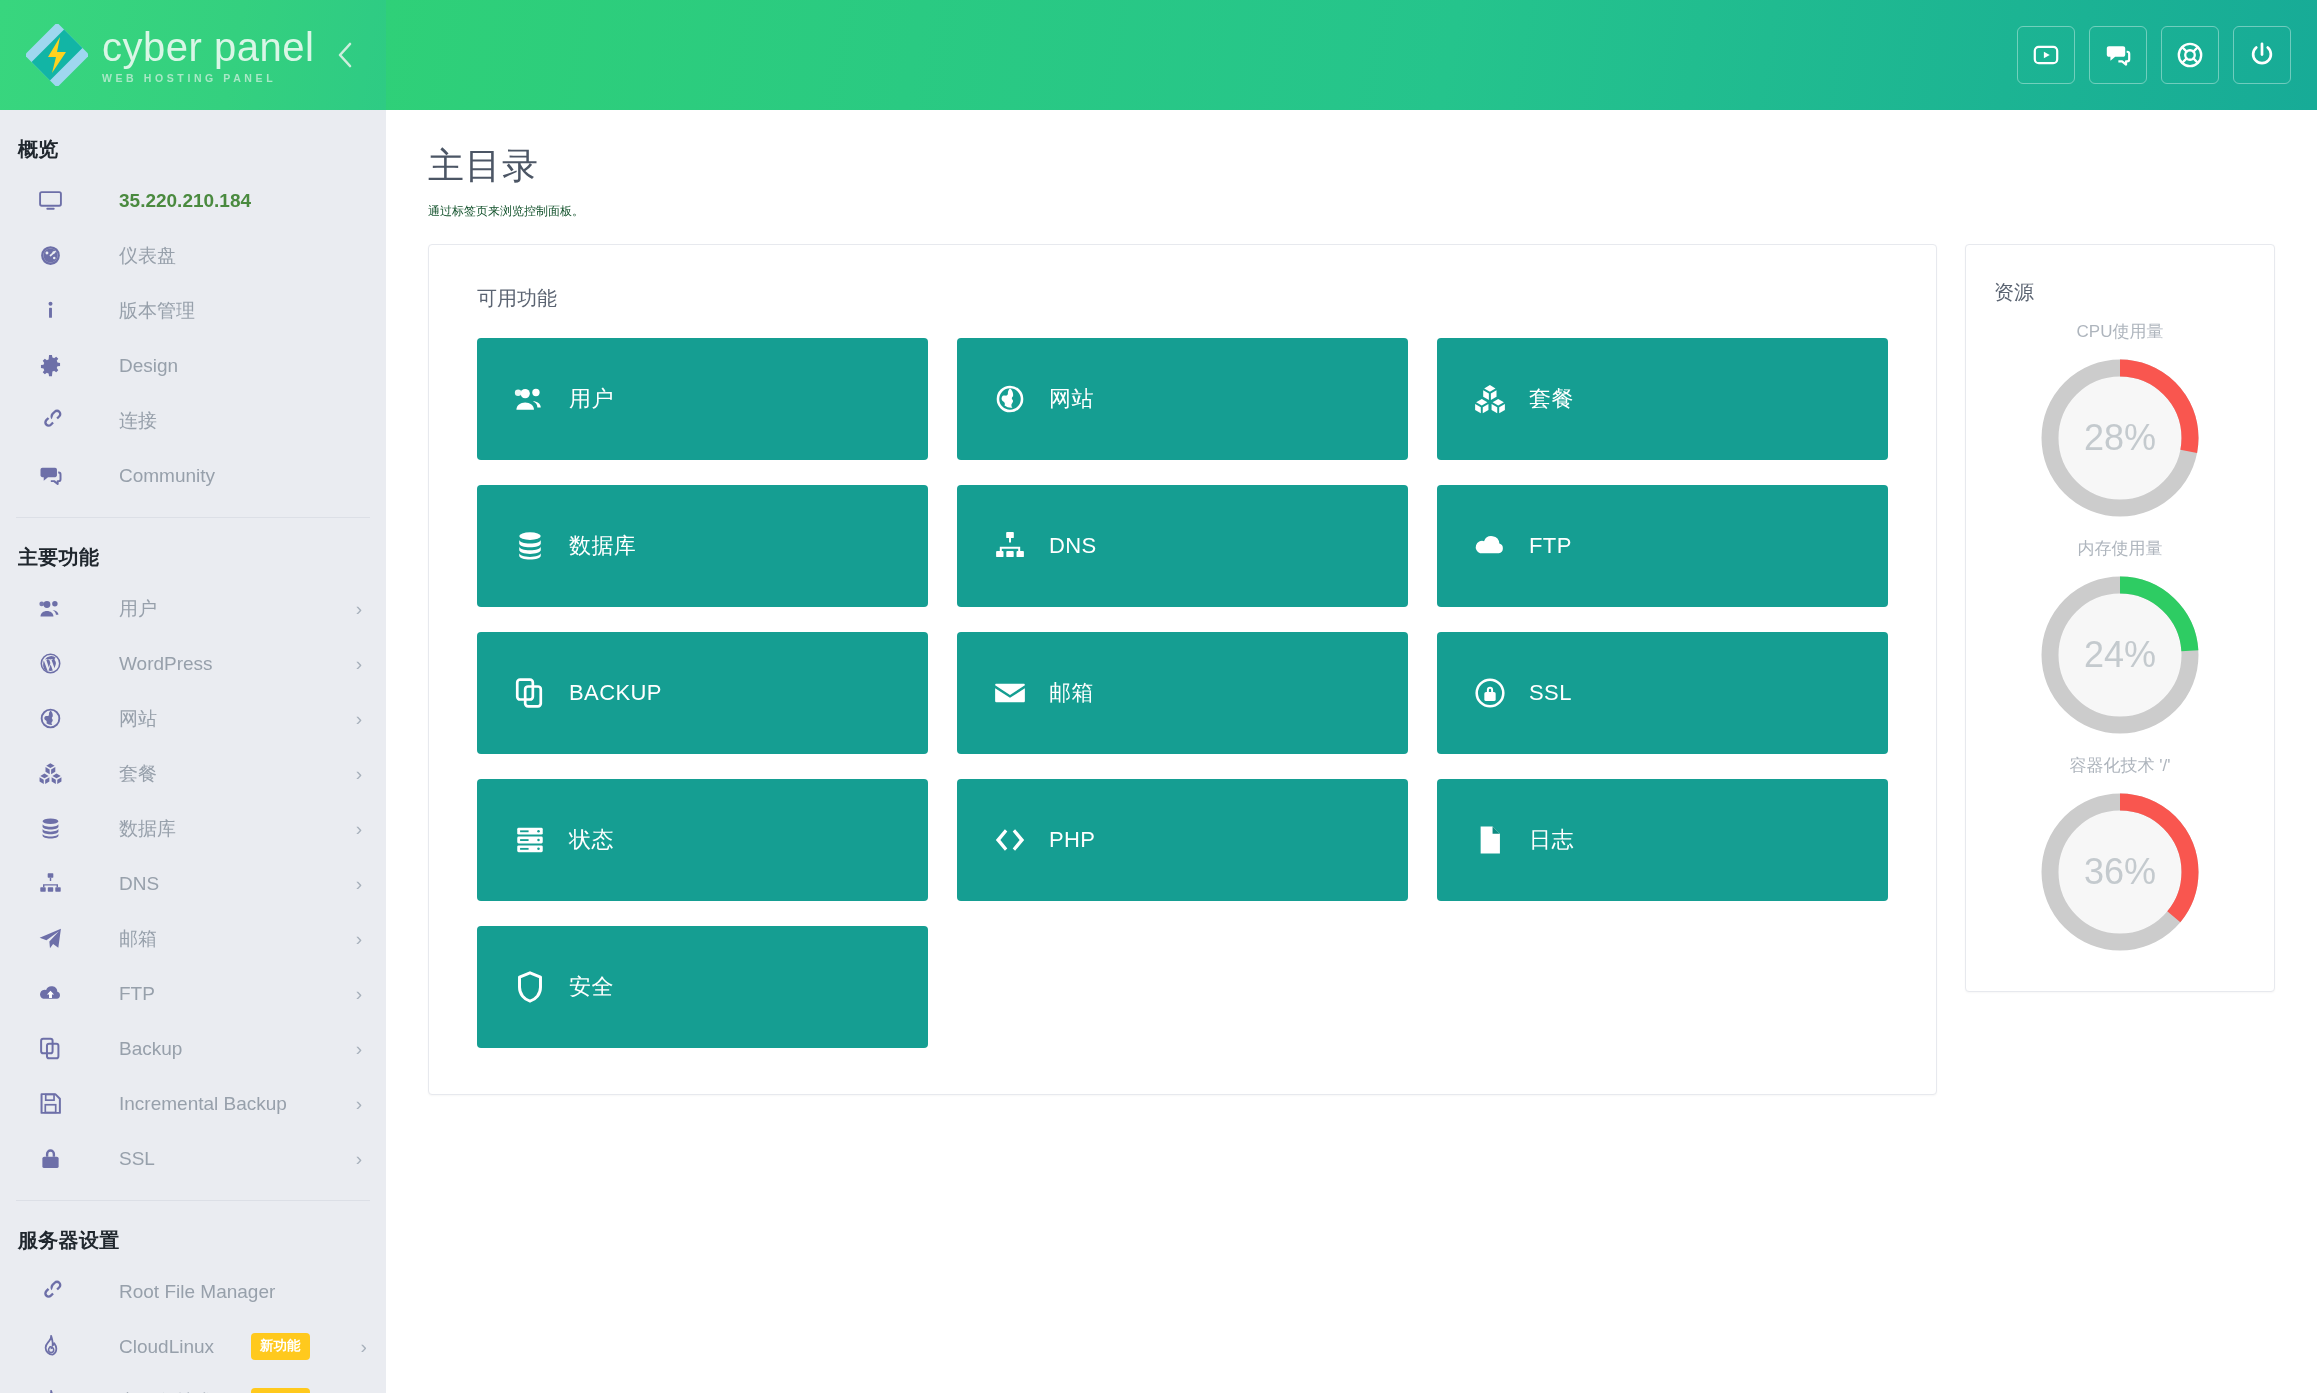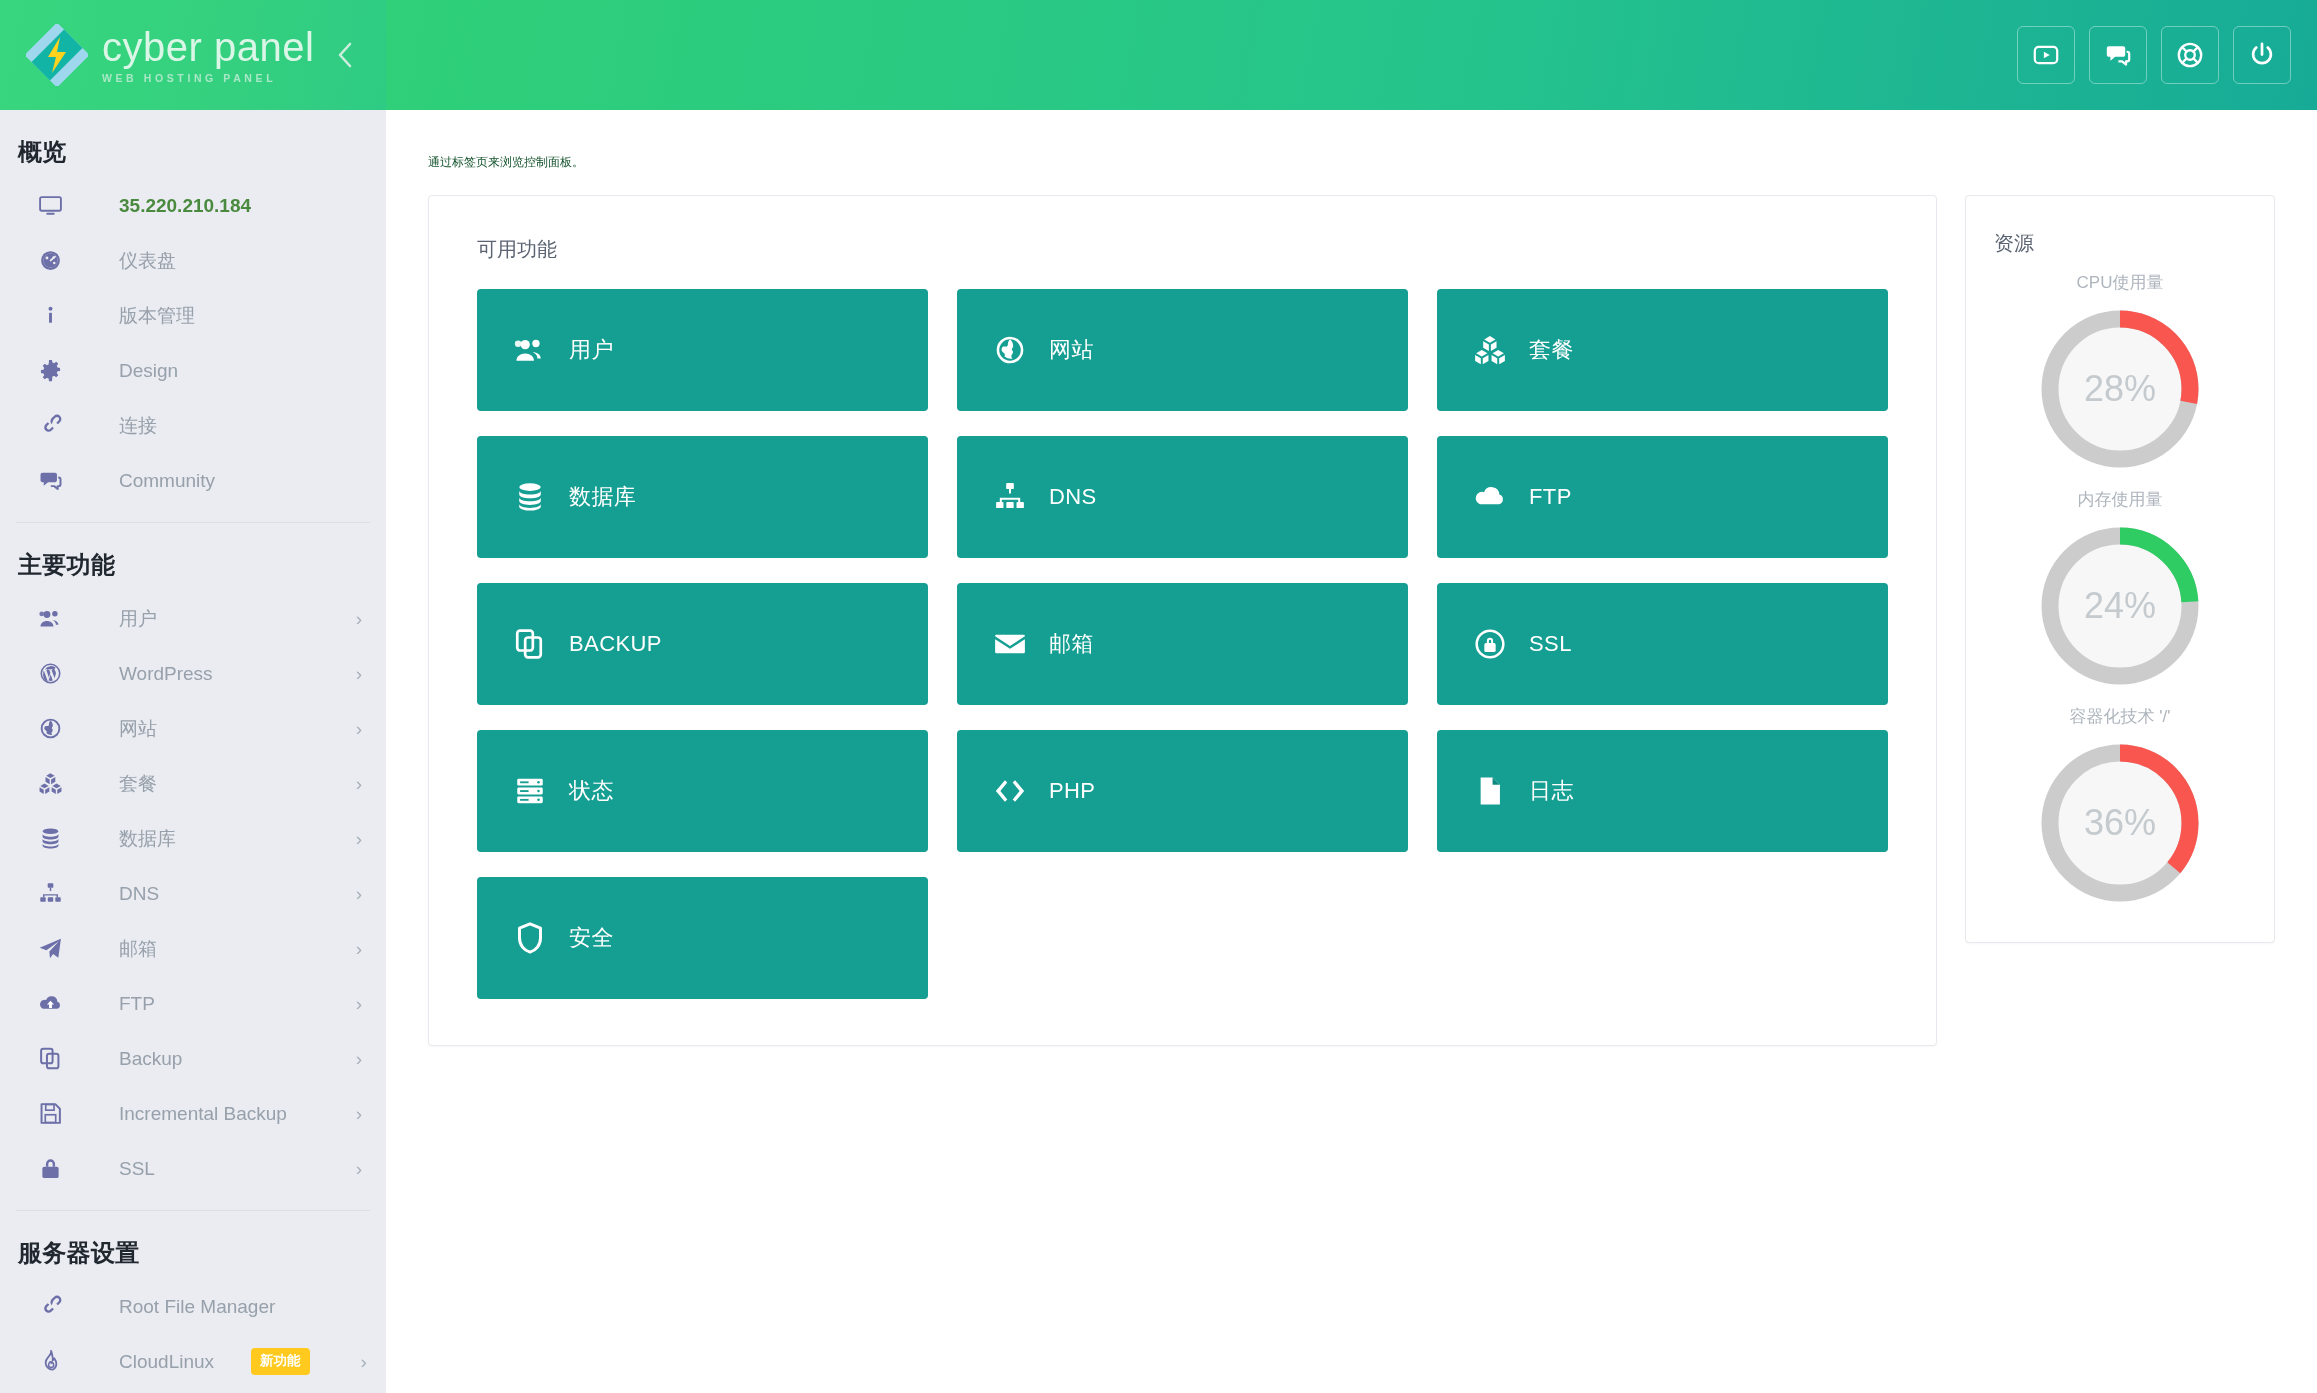--- a/index.html
+++ b/index.html
@@ -40,21 +40,21 @@
   }
   .collapse-btn {
     position: absolute; right: 28px; top: 50%; transform: translateY(-50%);
     width: 26px; height: 34px; cursor: pointer;
     display: flex; align-items: center; justify-content: center;
   }
   .collapse-btn svg { display: block; }
 
   .nav-scroll { height: calc(1393px - 110px); overflow: hidden; }
   .nav-section-title {
-    font-size: 24px; font-weight: 700; color: #20272e;
+    font-size: 20px; font-weight: 700; color: #20272e;
     padding: 26px 0 10px 18px;
     letter-spacing: 0.3px;
   }
   .nav-item {
     display: flex; align-items: center;
     height: 55px;
     padding: 0 24px 0 38px;
     cursor: pointer;
     position: relative;
     gap: 37px;
@@ -442,20 +442,21 @@
         </div>
         <div class="top-icon-btn">
           <svg width="28" height="28" viewBox="0 0 24 24" fill="#ffffff">
             <path d="M12 2.4v9.2" stroke="#ffffff" stroke-width="2.3" stroke-linecap="round" fill="none"></path>
             <path d="M7.1 5.6a7.6 7.6 0 1 0 9.8 0" fill="none" stroke="#ffffff" stroke-width="2.3" stroke-linecap="round"></path>
           </svg>
         </div>
       </div>
 
     <div class="page-head">
+      <div class="page-title">主目录</div>
       <div class="page-sub">通过标签页来浏览控制面板。</div>
     </div>
 
     <div class="content-row">
 
       <section class="card features-card">
         <div class="card-heading">可用功能</div>
         <div class="tile-grid" id="tiles-root">
             <div class="tile">
               <span class="tile-icon">

